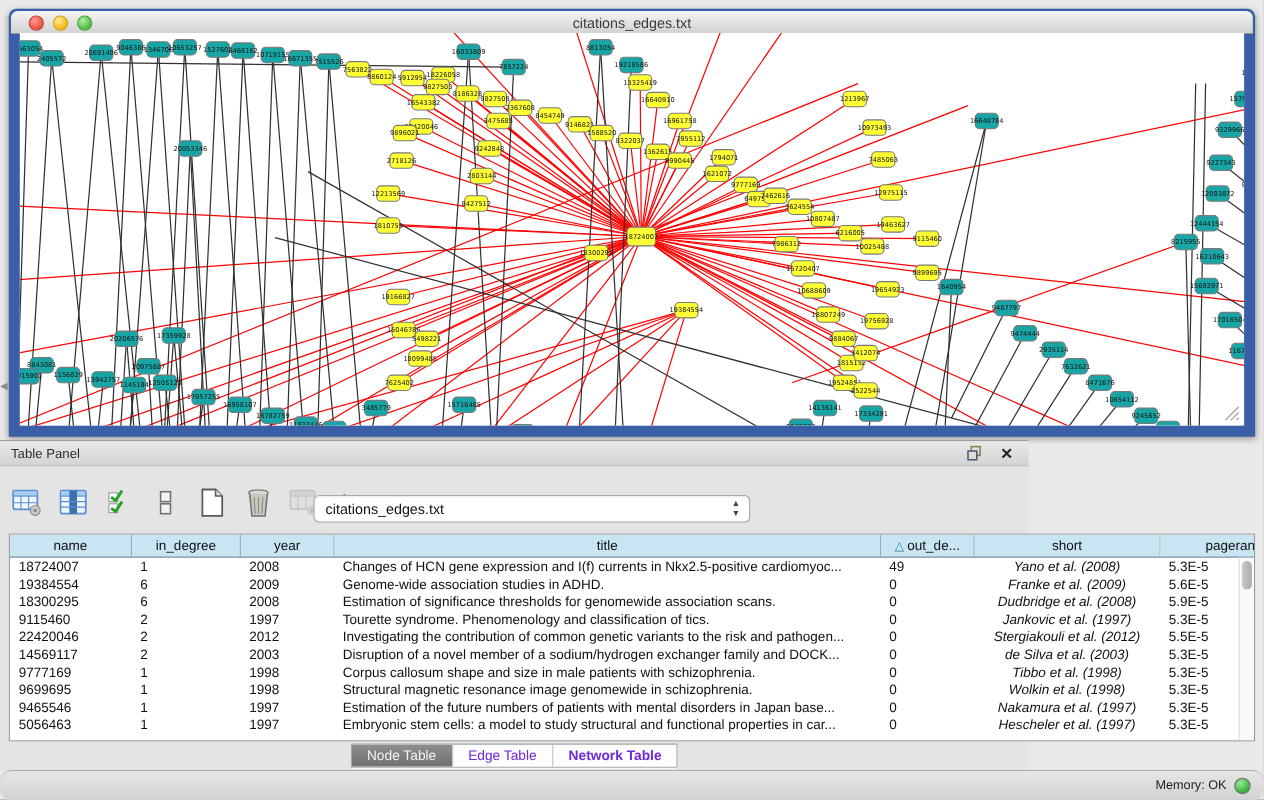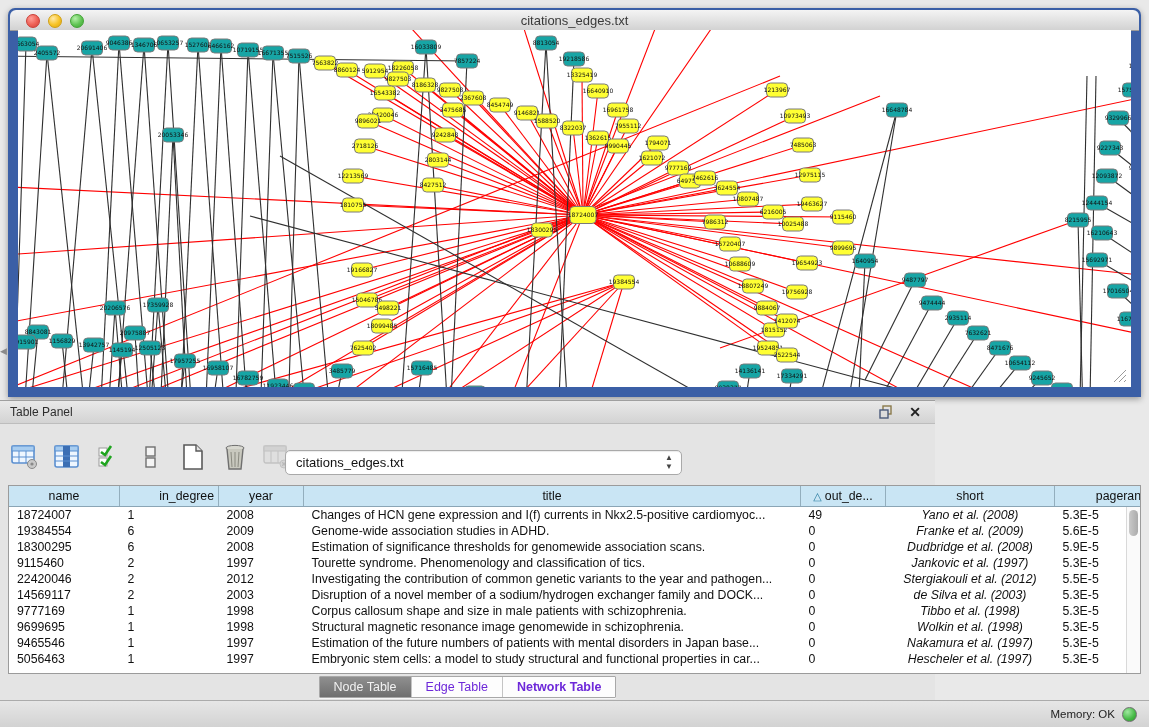--- a/index.html
+++ b/index.html
@@ -50,21 +50,21 @@
   .vthumb{position:absolute;left:2px;top:3px;width:9px;height:26px;background:linear-gradient(90deg,#c9c9c9,#ababab);border-radius:5px;}
   .tabsrow{position:absolute;left:0;top:276px;width:100%;display:flex;justify-content:center;}
   .seg{display:flex;border:1px solid #a8a8a8;border-radius:1px;overflow:hidden;height:20px;
         background:#fdfdfd;box-shadow:0 1px 0 rgba(255,255,255,.7);}
   .seg .s{padding:2px 14px;font-size:12.5px;color:#6d28d9;border-right:1px solid #c4c4c4;
         display:flex;align-items:center;}
   .seg .s:last-child{border-right:none;font-weight:bold;}
   .seg .s.sel{background:linear-gradient(#8f8f8f,#6f6f6f);color:#f2f2f2;}
   
   .statusbar{position:absolute;left:0;top:700px;width:1149px;height:27px;
-        background:linear-gradient(#e6e6e6,#d2d2d2);border-top:1px solid #ababab;}
+        background:linear-gradient(#e6e6e6,#d2d2d2);border-top:1px solid #ababab;border-radius:11px;}
   .mem{position:absolute;right:34px;top:7px;font-size:11.5px;color:#222;}
   .memdot{position:absolute;right:12px;top:6px;width:13px;height:13px;border-radius:50%;
         background:radial-gradient(circle at 35% 30%,#9fe89f,#44b944 60%,#2d9a2d);border:1px solid #6f6f6f;}
 </style>
 </head>
 <body>
 
 <div class="gwin">
   <div class="titlebar">
     <span class="tl red"></span>
@@ -826,21 +826,21 @@
   <div class="combo">
     <span class="val">citations_edges.txt</span>
     <span class="arrows">▲<br>▼</span>
   </div>
 
   <div class="tablebox">
     <table class="grid">
       <thead>
           <tr id="hdr-row">
             <th style="width: 102px;">name</th>
-            <th style="width: 90px; text-align: right;">in_degree</th>
+            <th style="width: 90px;">in_degree</th>
             <th style="width: 76px;">year</th>
             <th style="width: 488px;">title</th>
             <th style="width: 76px;"><span class="sortg">△</span>out_de...</th>
             <th style="width: 160px;">short</th>
             <th style="width: 125px;">pagerank</th>
           </tr>
         </thead>
       <tbody id="body-rows">
           <tr>
             <td>18724007</td>
@@ -875,21 +875,21 @@
             <td>1997</td>
             <td>Tourette syndrome. Phenomenology and classification of tics.</td>
             <td>0</td>
             <td class="center">Jankovic et al. (1997)</td>
             <td>5.3E-5</td>
           </tr>
           <tr>
             <td>22420046</td>
             <td>2</td>
             <td>2012</td>
-            <td>Investigating the contribution of common genetic variants to the year and pathogen...</td>
+            <td>Investigating the contribution of common genetic variants to the risk and pathogen...</td>
             <td>0</td>
             <td class="center">Stergiakouli et al. (2012)</td>
             <td>5.5E-5</td>
           </tr>
           <tr>
             <td>14569117</td>
             <td>2</td>
             <td>2003</td>
             <td>Disruption of a novel member of a sodium/hydrogen exchanger family and DOCK...</td>
             <td>0</td>

